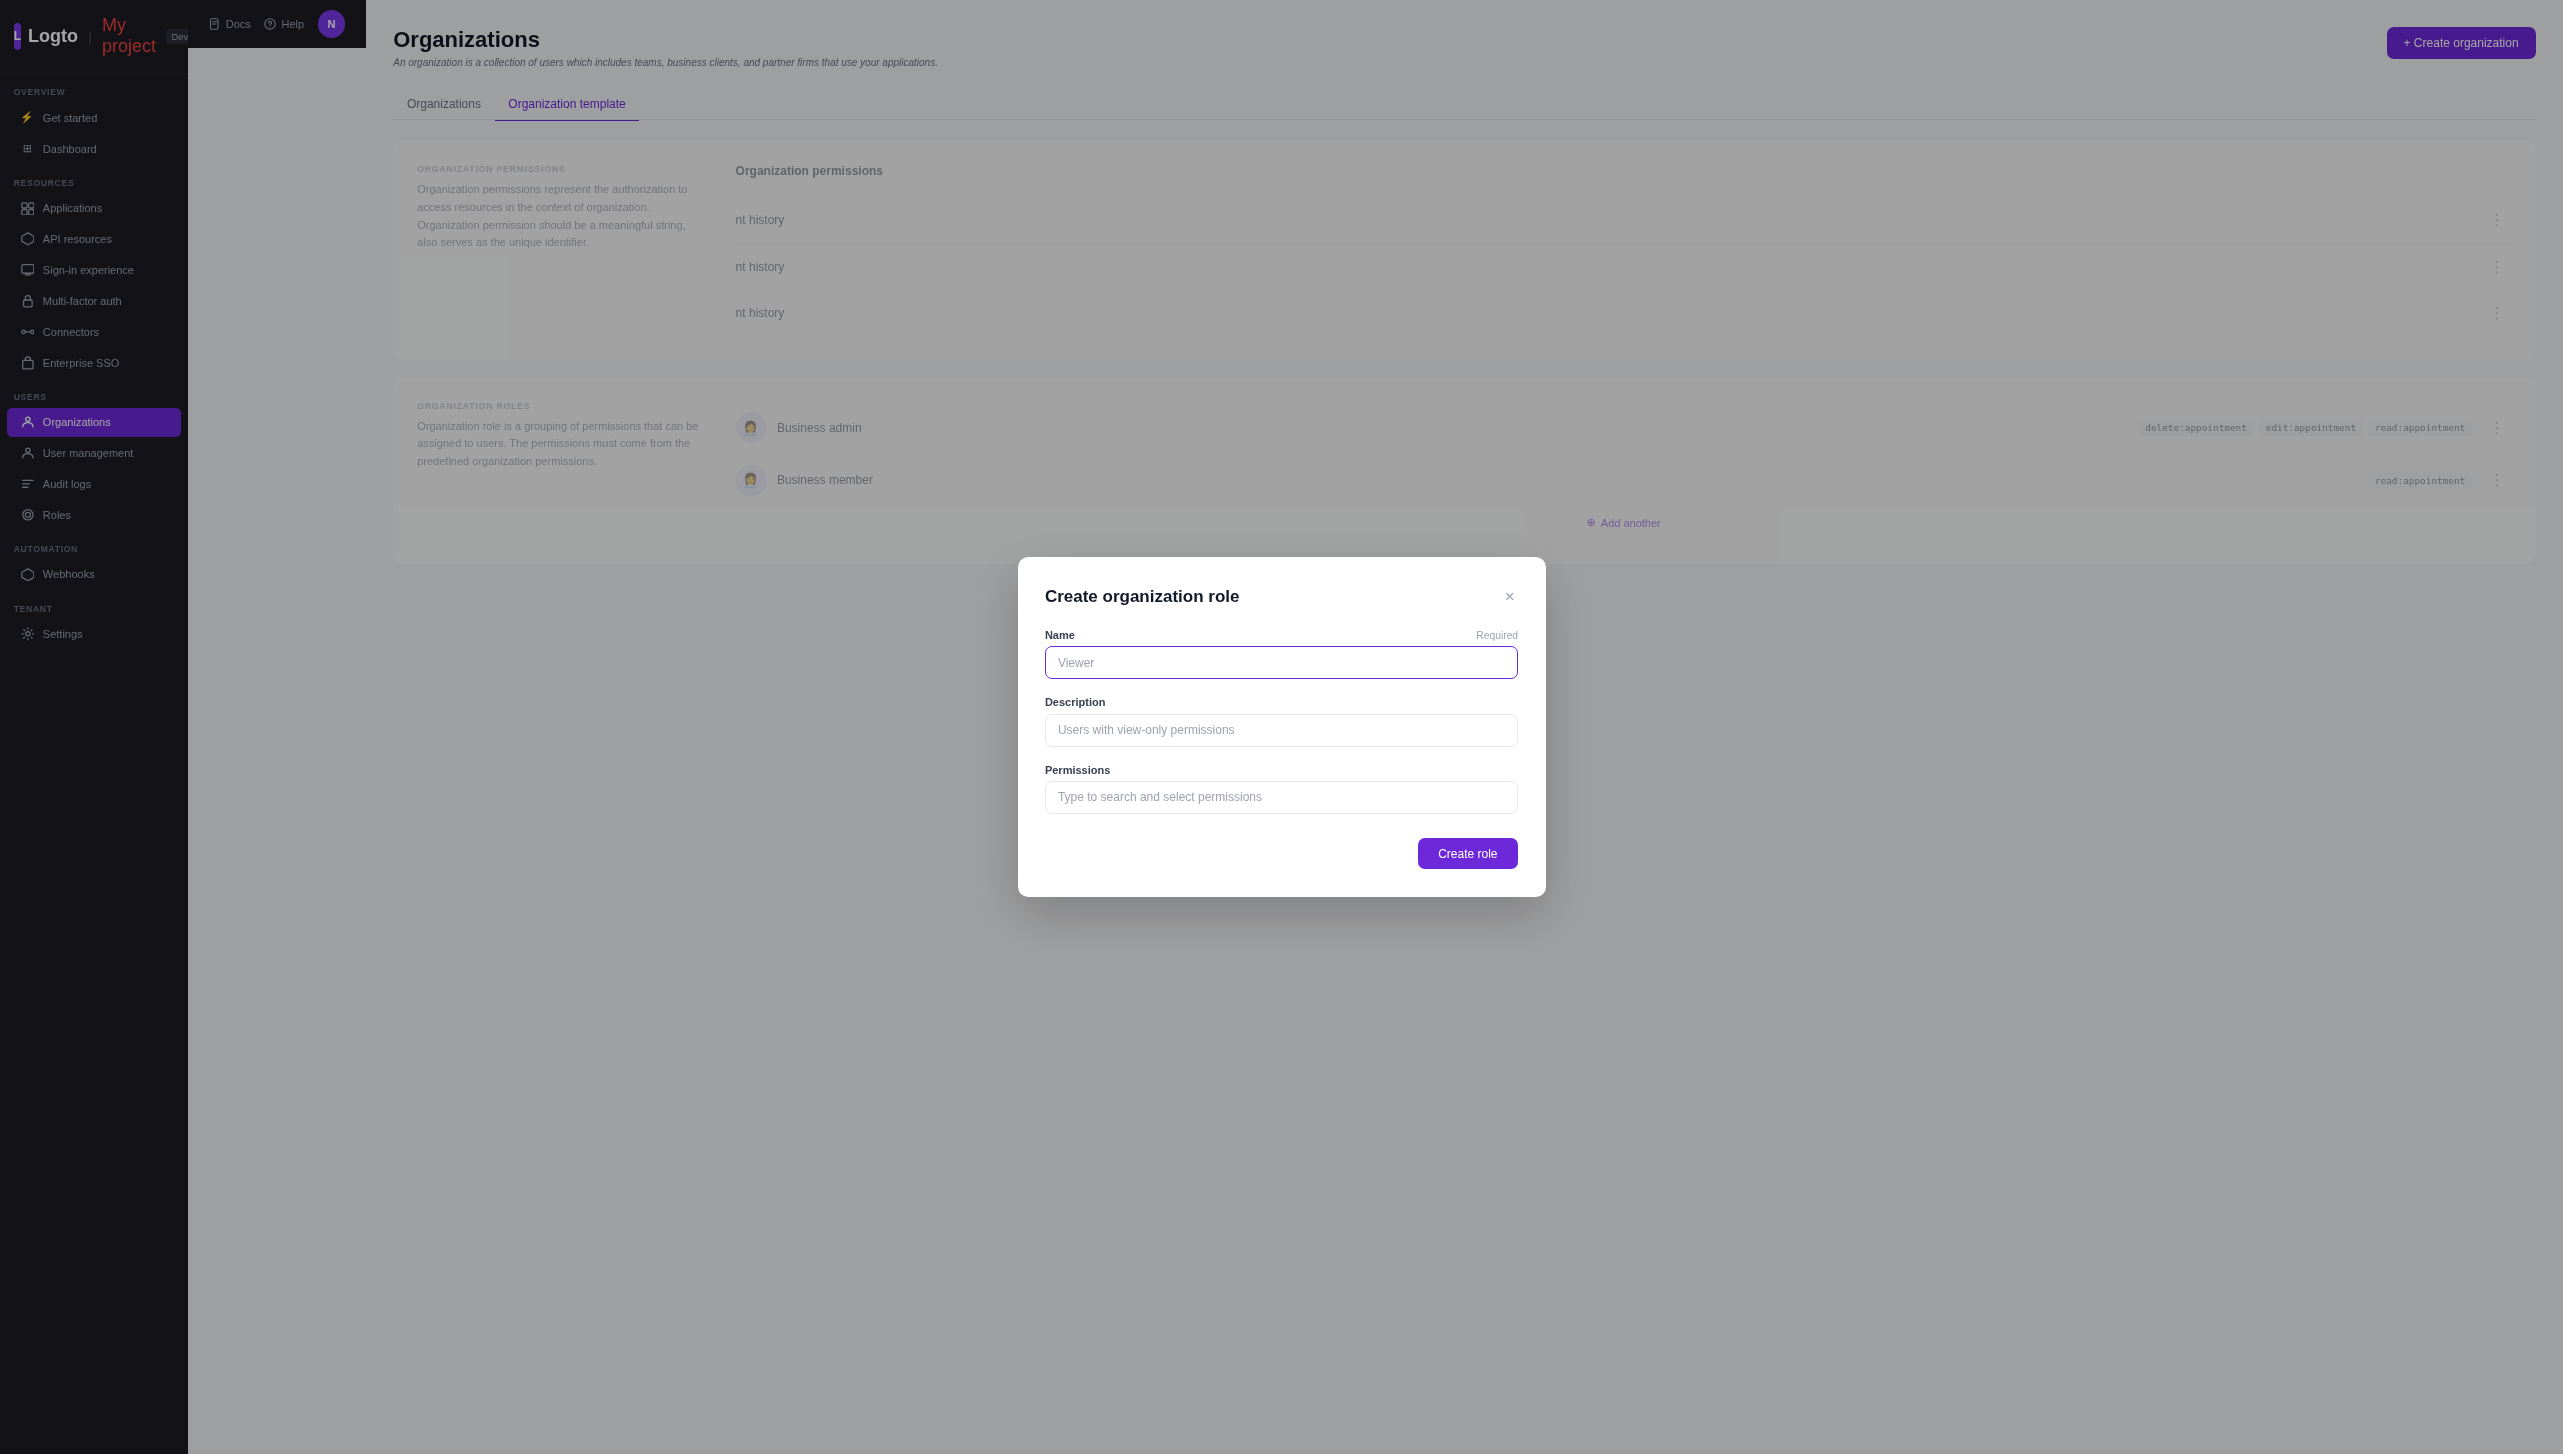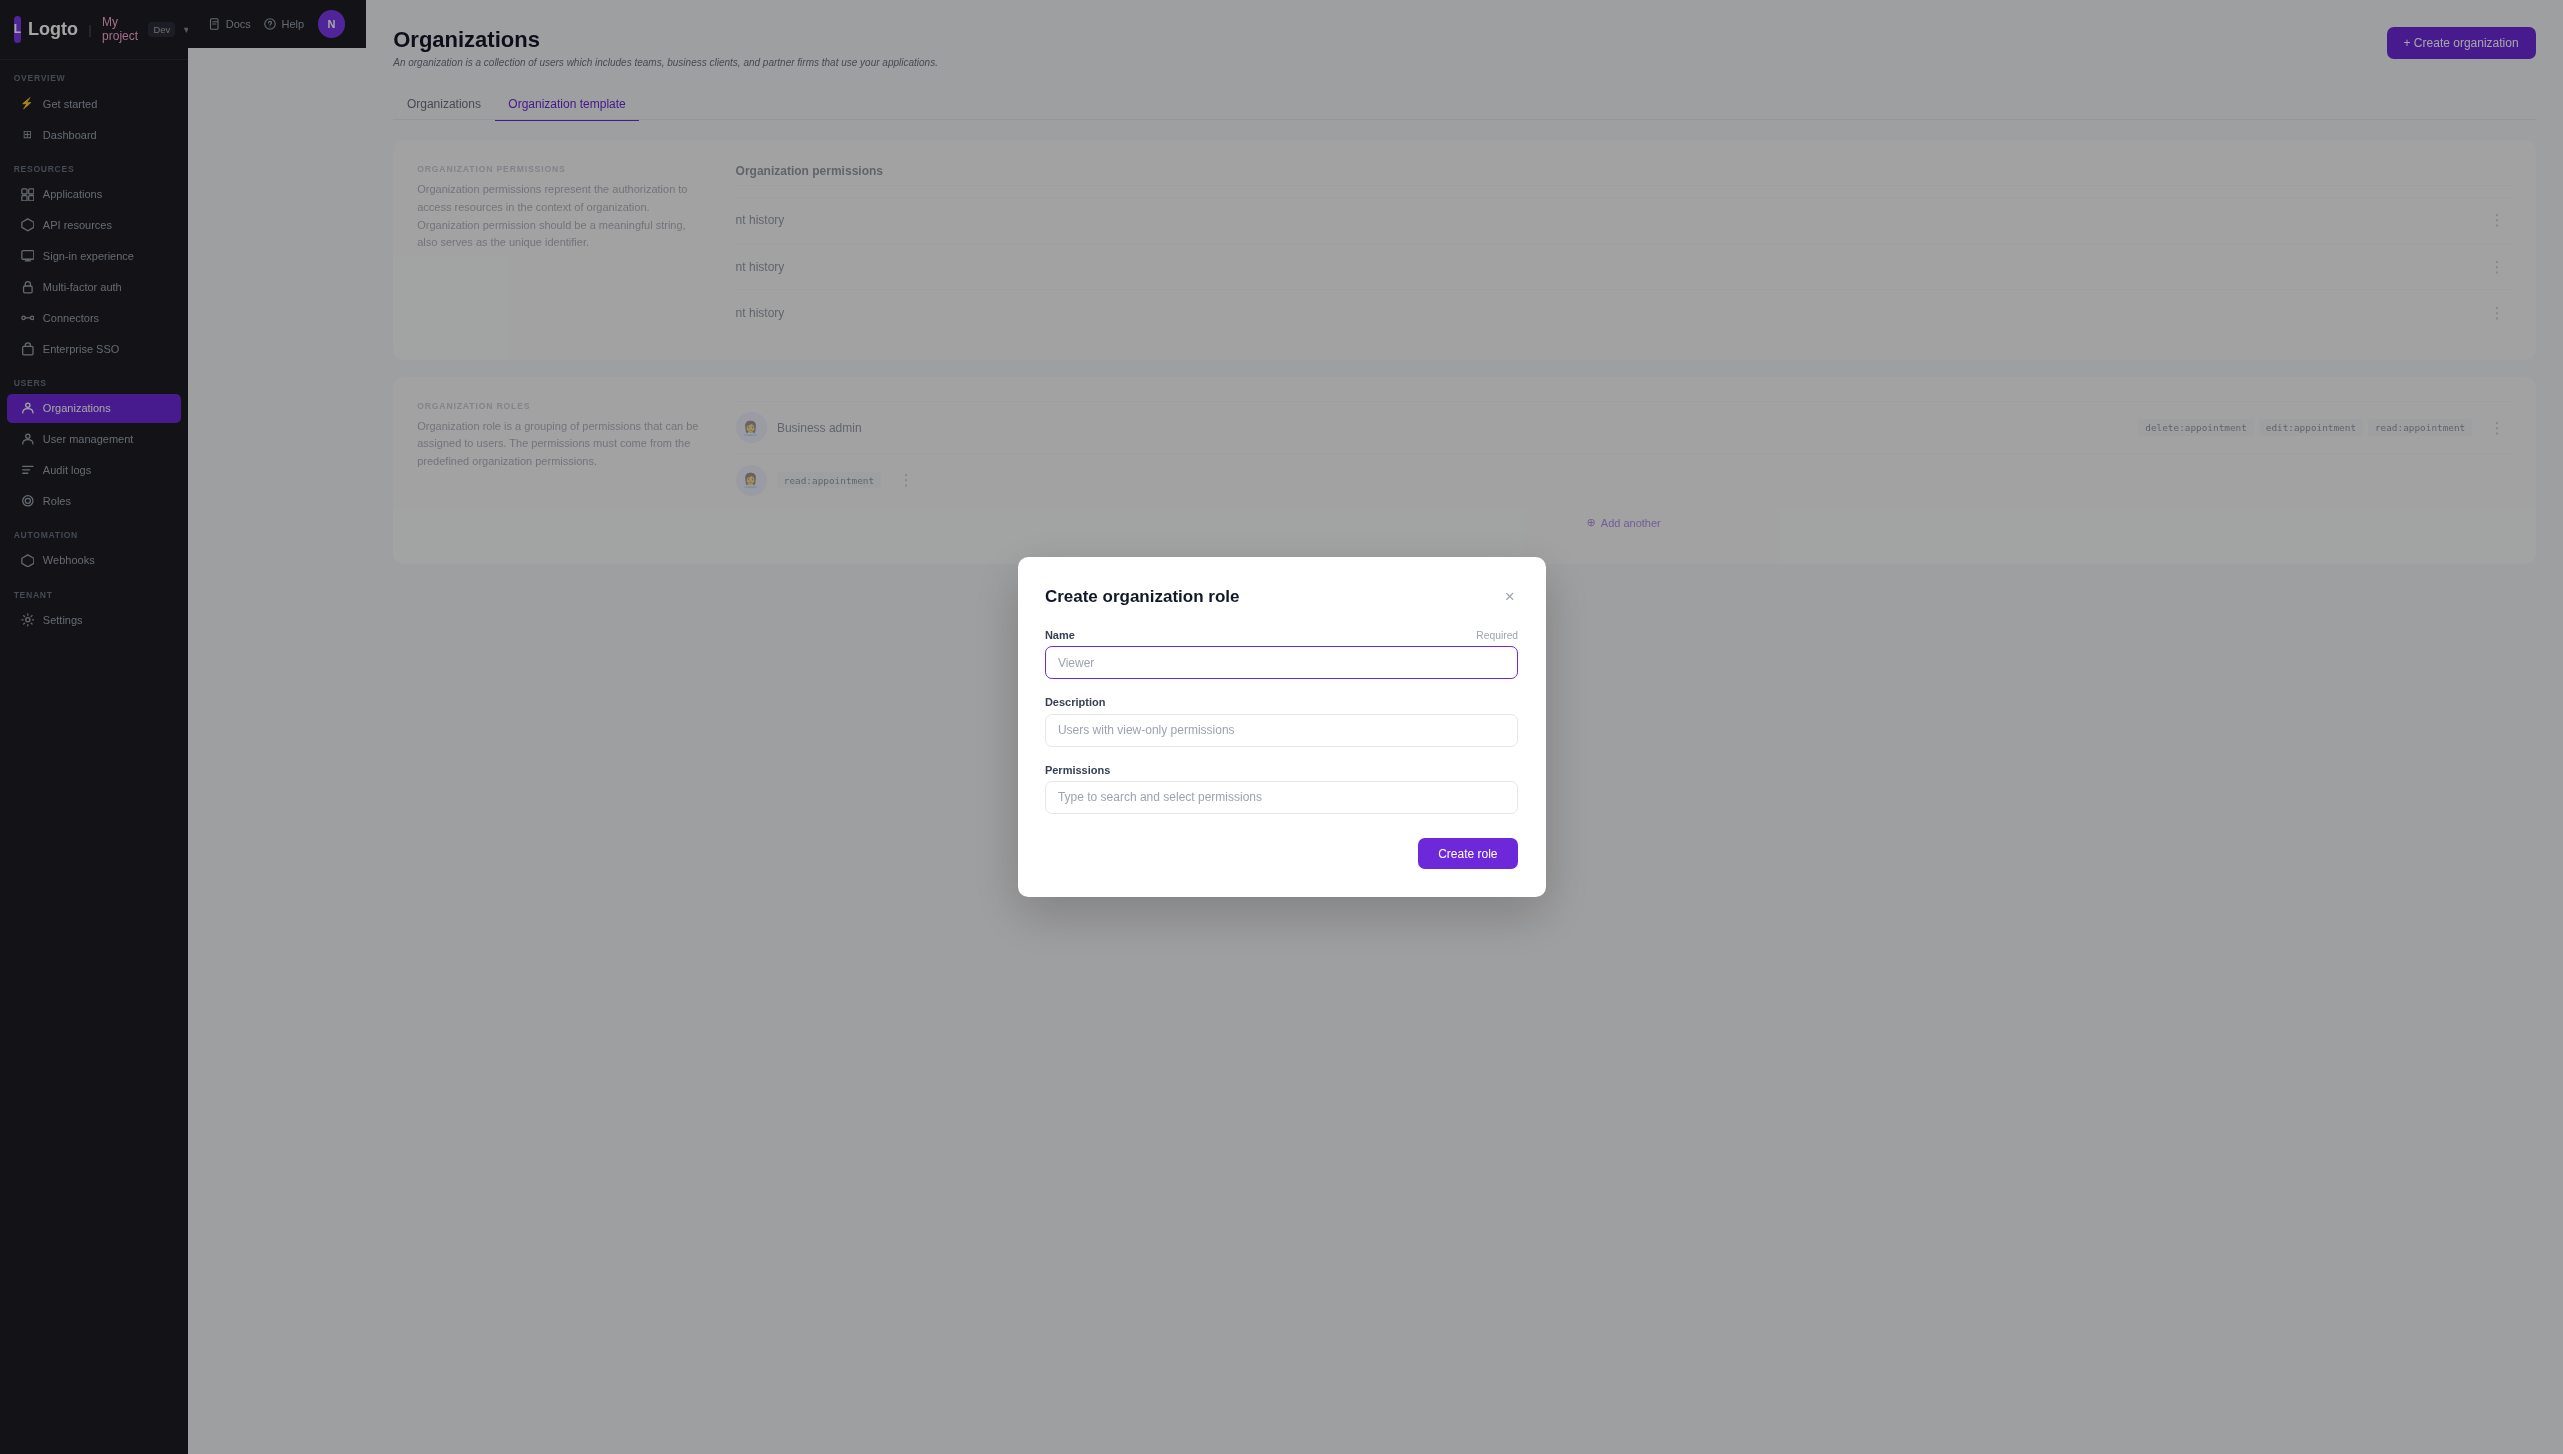--- a/index.html
+++ b/index.html
@@ -24,21 +24,21 @@
     }
     .logo-icon {
       width: 27.4px; height: 27.4px;
       background: #7c3aed;
       border-radius: 6.9px;
       display: flex; align-items: center; justify-content: center;
       color: white; font-size: 12px; font-weight: bold;
     }
     .logo-text { color: white; font-size: 18px; font-weight: 600; }
     .logo-sep { color: #555; margin: 0 3.4px; }
-    .project-name { color: #f9a8d4; font-size: 12px; }
+    .project-name { color: #ef4444; font-size: 18px; }
     .project-badge {
       background: #2d2d3a;
       color: #aaa;
       font-size: 9.4px;
       padding: 1.7px 5.1px;
       border-radius: 4px;
       margin-left: 3.4px;
     }
     .chevron-icon { color: #888; margin-left: 1.7px; font-size: 10.3px; }
 
@@ -451,20 +451,21 @@
             <div class="table-row-name">Business admin</div>
             <div class="table-row-perms">
               <span class="perm-badge">delete:appointment</span>
               <span class="perm-badge">edit:appointment</span>
               <span class="perm-badge">read:appointment</span>
             </div>
             <div class="row-menu">⋮</div>
           </div>
           <div class="table-row">
             <div class="role-avatar">👩‍💼</div>
+            <div class="table-row-name">Business member</div>
             <div class="table-row-perms">
               <span class="perm-badge">read:appointment</span>
             </div>
             <div class="row-menu">⋮</div>
           </div>
           <div class="add-another">
             <span>⊕</span>
             <span>Add another</span>
           </div>
         </div>

